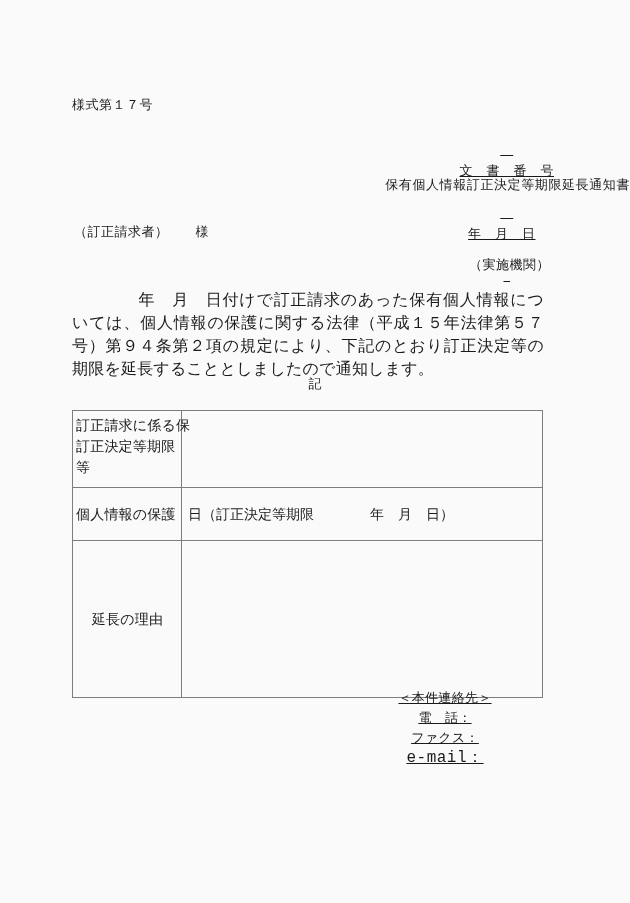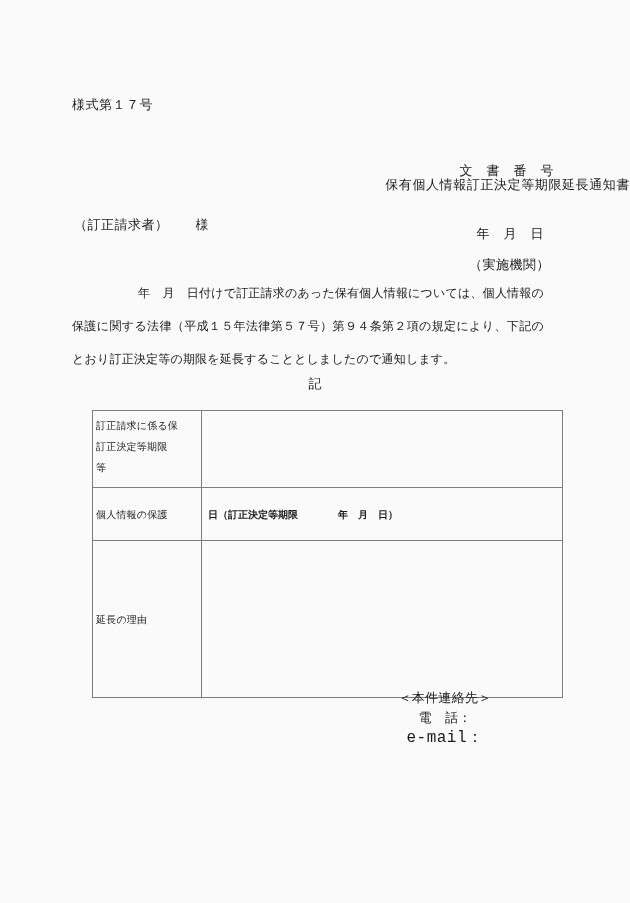--- a/index.html
+++ b/index.html
@@ -30,24 +30,25 @@
     top: 95px;
     font-size: 13px;
     line-height: 20px;
     letter-spacing: 0.5px;
     white-space: pre;
   }
   .doc-meta {
     position: absolute;
     right: 76px;
     top: 118px;
-    text-align: right;
+    text-align: center;
     font-size: 13px;
     line-height: 21px;
     white-space: pre;
+    text-decoration: underline;
   }
   .doc-meta div {
     letter-spacing: 0.5px;
   }
   .doc-meta .meta-date {
     padding-right: 10px;
   }
 
   
   .doc-title {
@@ -58,42 +59,42 @@
     text-align: right;
     font-size: 13px;
     letter-spacing: 0.6px;
     white-space: pre;
   }
 
   
   .addressee {
     position: absolute;
     left: 74px;
-    top: 216px;
+    top: 223px;
     font-size: 13px;
     letter-spacing: 0.5px;
     white-space: pre;
   }
   .issuer {
     position: absolute;
     right: 80px;
     top: 256px;
     font-size: 13px;
     letter-spacing: 0.5px;
     white-space: pre;
   }
 
   
   .body-text {
     position: absolute;
     left: 72px;
     width: 472px;
-    top: 277px;
-    font-size: 12px;
-    line-height: 33px;
+    top: 288px;
+    font-size: 16px;
+    line-height: 23px;
     text-align: justify;
     text-justify: inter-character;
     letter-spacing: 0.2px;
   }
   .body-text .lead-indent {
     display: inline-block;
     width: 66px;
   }
 
   
@@ -107,77 +108,77 @@
   }
 
   
   .form-table {
     position: absolute;
     left: 72px;
     top: 410px;
     width: 471px;
     border-collapse: collapse;
     table-layout: fixed;
-    font-size: 10px;
-    margin-left: 20px;
+    font-size: 14px;
   }
   .form-table td {
     border: 1px solid #7d7d7d;
     padding: 0;
     vertical-align: middle;
   }
   .form-table td.label-cell {
     width: 103px;
     padding: 4px 2px 4px 3px;
     line-height: 21px;
     letter-spacing: 0.2px;
   }
   .form-table td.value-cell {
     padding: 4px 6px;
     line-height: 21px;
-    font-weight: bold;
   }
   .row-name .label-cell {
     vertical-align: top;
     padding-top: 6px;
   }
   .row-name td {
     height: 68px;
   }
   .row-period td {
     height: 44px;
   }
   .row-period .value-cell {
     padding-left: 26px;
     white-space: pre;
   }
   .row-reason td {
     height: 148px;
   }
   .row-reason .label-cell {
     vertical-align: middle;
+    text-align: center;
   }
   .cell-line {
     display: block;
     white-space: pre;
   }
 
   
   .contact {
     position: absolute;
     left: 330px;
     top: 688px;
     width: 230px;
     font-size: 13px;
     line-height: 20px;
     text-align: center;
   }
   .contact div {
     white-space: pre;
     letter-spacing: 0.3px;
+    text-decoration: underline;
   }
   .contact .contact-email {
     font-family: "Liberation Mono", "DejaVu Sans Mono", monospace;
     font-size: 16px;
     letter-spacing: 0.5px;
   }
 </style>
 </head>
 <body>
 
@@ -218,16 +219,17 @@
       <tr class="row-reason">
         <td class="label-cell">延長の理由</td>
         <td class="value-cell"></td>
       </tr>
     </tbody>
   </table>
 
   <div class="contact">
     <div>＜本件連絡先＞</div>
     <div>電　話：</div>
+    <div>ファクス：</div>
     <div class="contact-email">e-mail：</div>
   </div>
 
 </div>
 
 </body></html>

